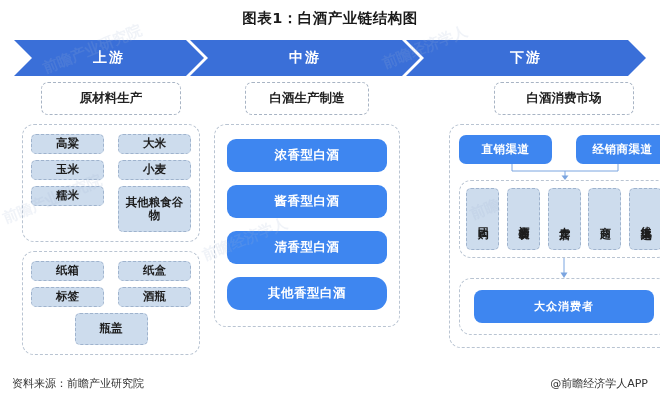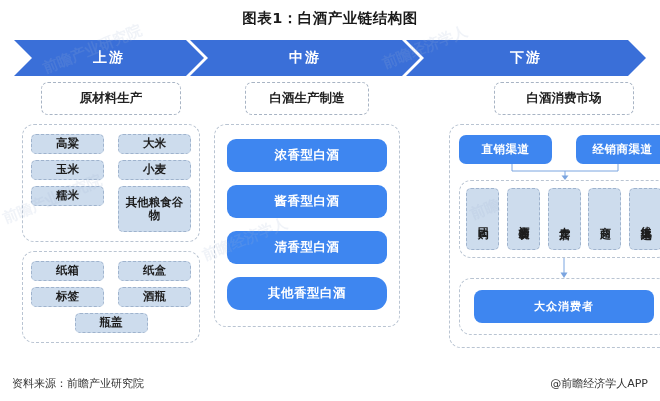--- a/index.html
+++ b/index.html
@@ -117,21 +117,21 @@
     justify-content: space-between;
     margin-bottom: 6px;
   }
   .chip-row:last-child { margin-bottom: 0; }
   .chip-half { width: 73px; height: 20px; }
   .chip-tall { width: 73px; height: 46px; padding: 0 2px; }
   .chip-center-wrap {
     display: flex;
     justify-content: center;
   }
-  .chip-center { width: 73px; height: 20px; }
+  .chip-center { width: 73px; height: 32px; }
 
   
   .grid-two-col {
     display: flex;
     justify-content: space-between;
   }
   .grid-col {
     display: flex;
     flex-direction: column;
     gap: 6px;

